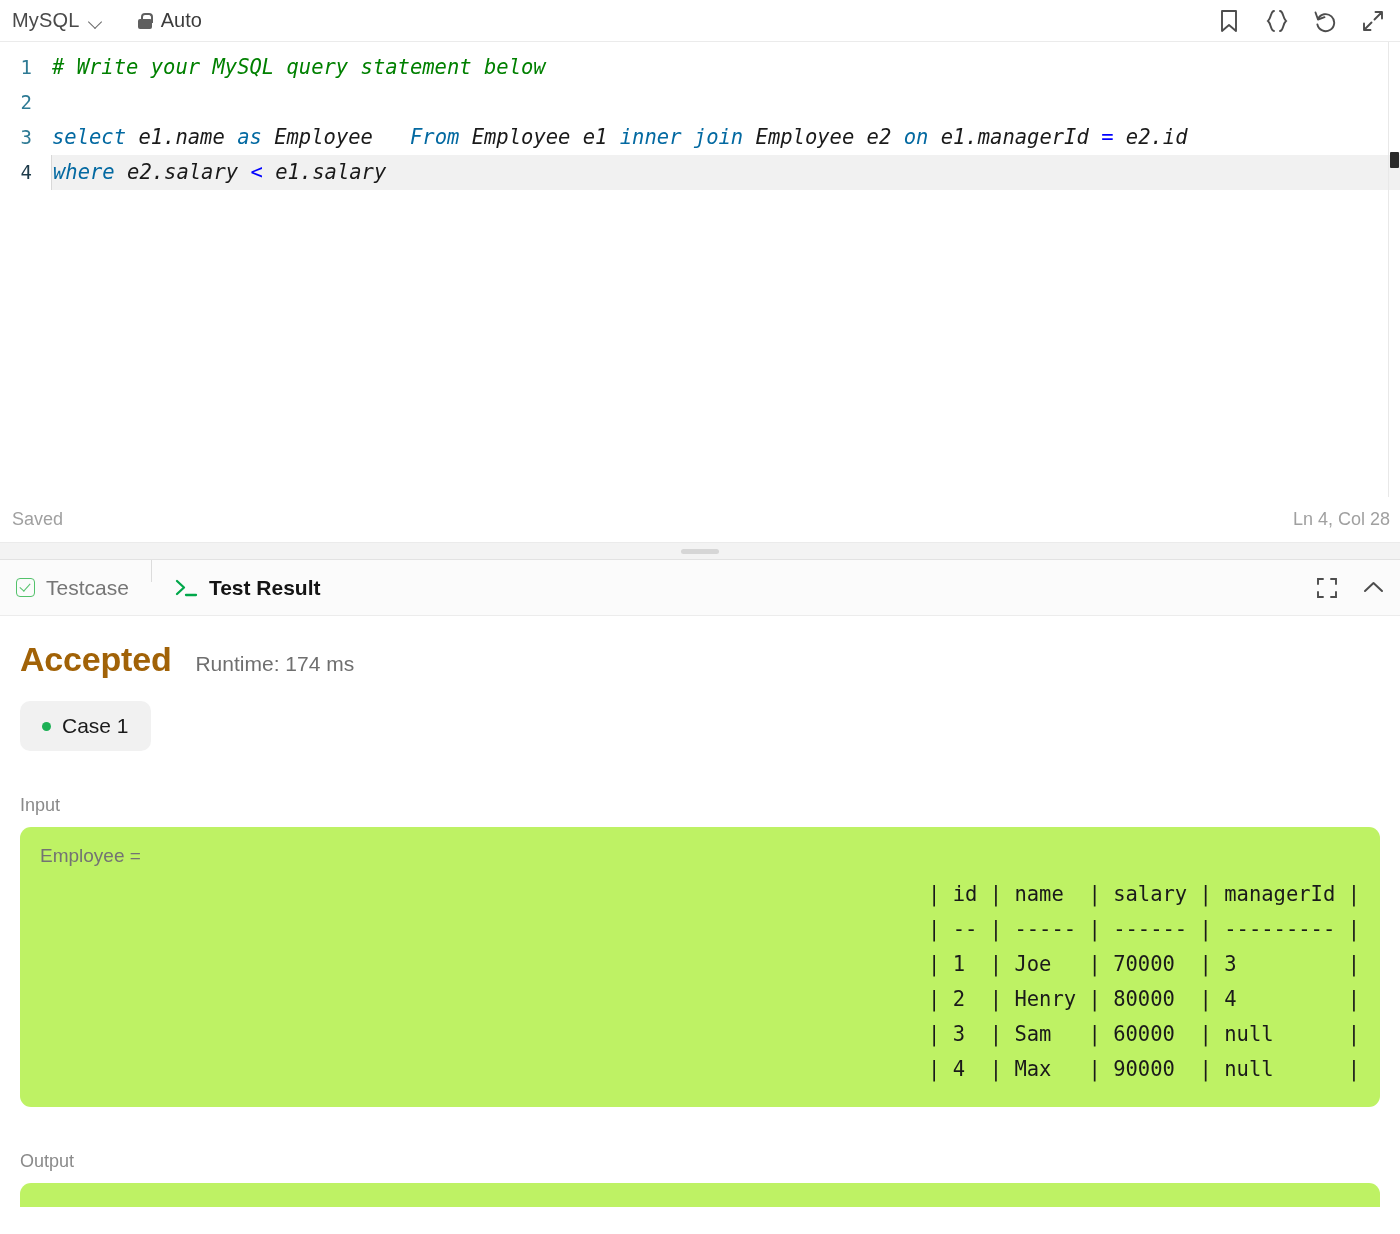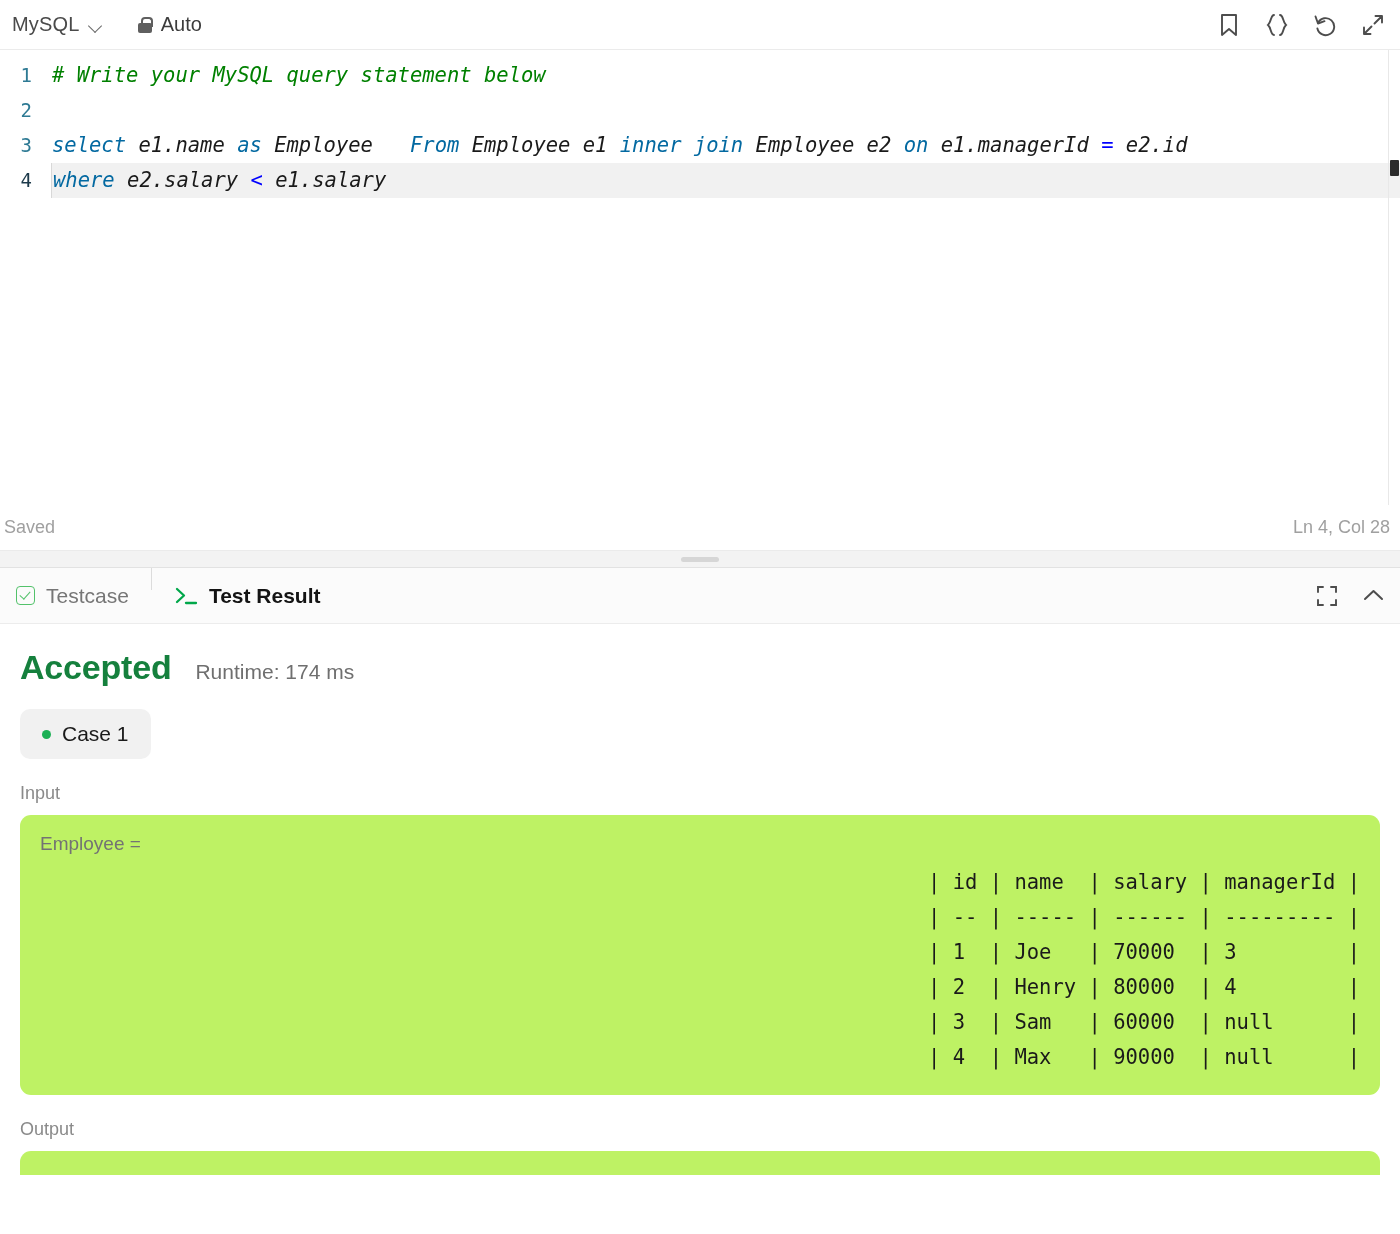--- a/index.html
+++ b/index.html
@@ -6,21 +6,21 @@
   html, body {
     width: 1400px;
     height: 1234px;
     background: #ffffff;
     font-family: "Liberation Sans", sans-serif;
     overflow: hidden;
   }
 
   
   .topbar {
-    height: 50px;
+    height: 42px;
     display: flex;
     align-items: center;
     padding: 0 14px 0 8px;
     border-bottom: 1px solid #ebebeb;
     background: #ffffff;
   }
   .lang-select {
     display: flex;
     align-items: center;
     gap: 9px;
@@ -164,21 +164,21 @@
   
   .status-bar {
     height: 45px;
     display: flex;
     align-items: center;
     padding: 0 10px 0 0;
     font-size: 18px;
     color: #a0a0a0;
     background: #ffffff;
   }
-  .status-left { padding-left: 4px; }
+  .status-left { padding-left: 12px; }
   .status-right { margin-left: auto; }
 
   
   .splitter {
     height: 18px;
     background: #f3f3f3;
     border-top: 1px solid #ebebeb;
     border-bottom: 1px solid #e2e2e2;
     display: flex;
     align-items: center;
@@ -257,21 +257,21 @@
   }
   .verdict-row {
     display: flex;
     align-items: baseline;
     gap: 24px;
     padding-left: 0px;
   }
   .verdict {
     font-size: 34px;
     font-weight: bold;
-    color: #15803d;
+    color: #a16207;
     letter-spacing: -0.2px;
   }
   .runtime {
     font-size: 21px;
     color: #6f6f6f;
   }
   .case-row {
     margin-top: 22px;
   }
   .case-pill {
@@ -289,21 +289,21 @@
     background: #1cb055;
   }
   .case-label {
     font-size: 21px;
     color: #1a1a1a;
   }
 
   .section-label {
     font-size: 18px;
     color: #8a8a8a;
-    margin-top: 24px;
+    margin-top: 44px;
     margin-bottom: 11px;
   }
   .data-box {
     background: #bef264;
     border-radius: 11px;
     padding: 18px 20px 20px 20px;
   }
   .data-box.clipped {
     height: 24px;
     padding: 0;

